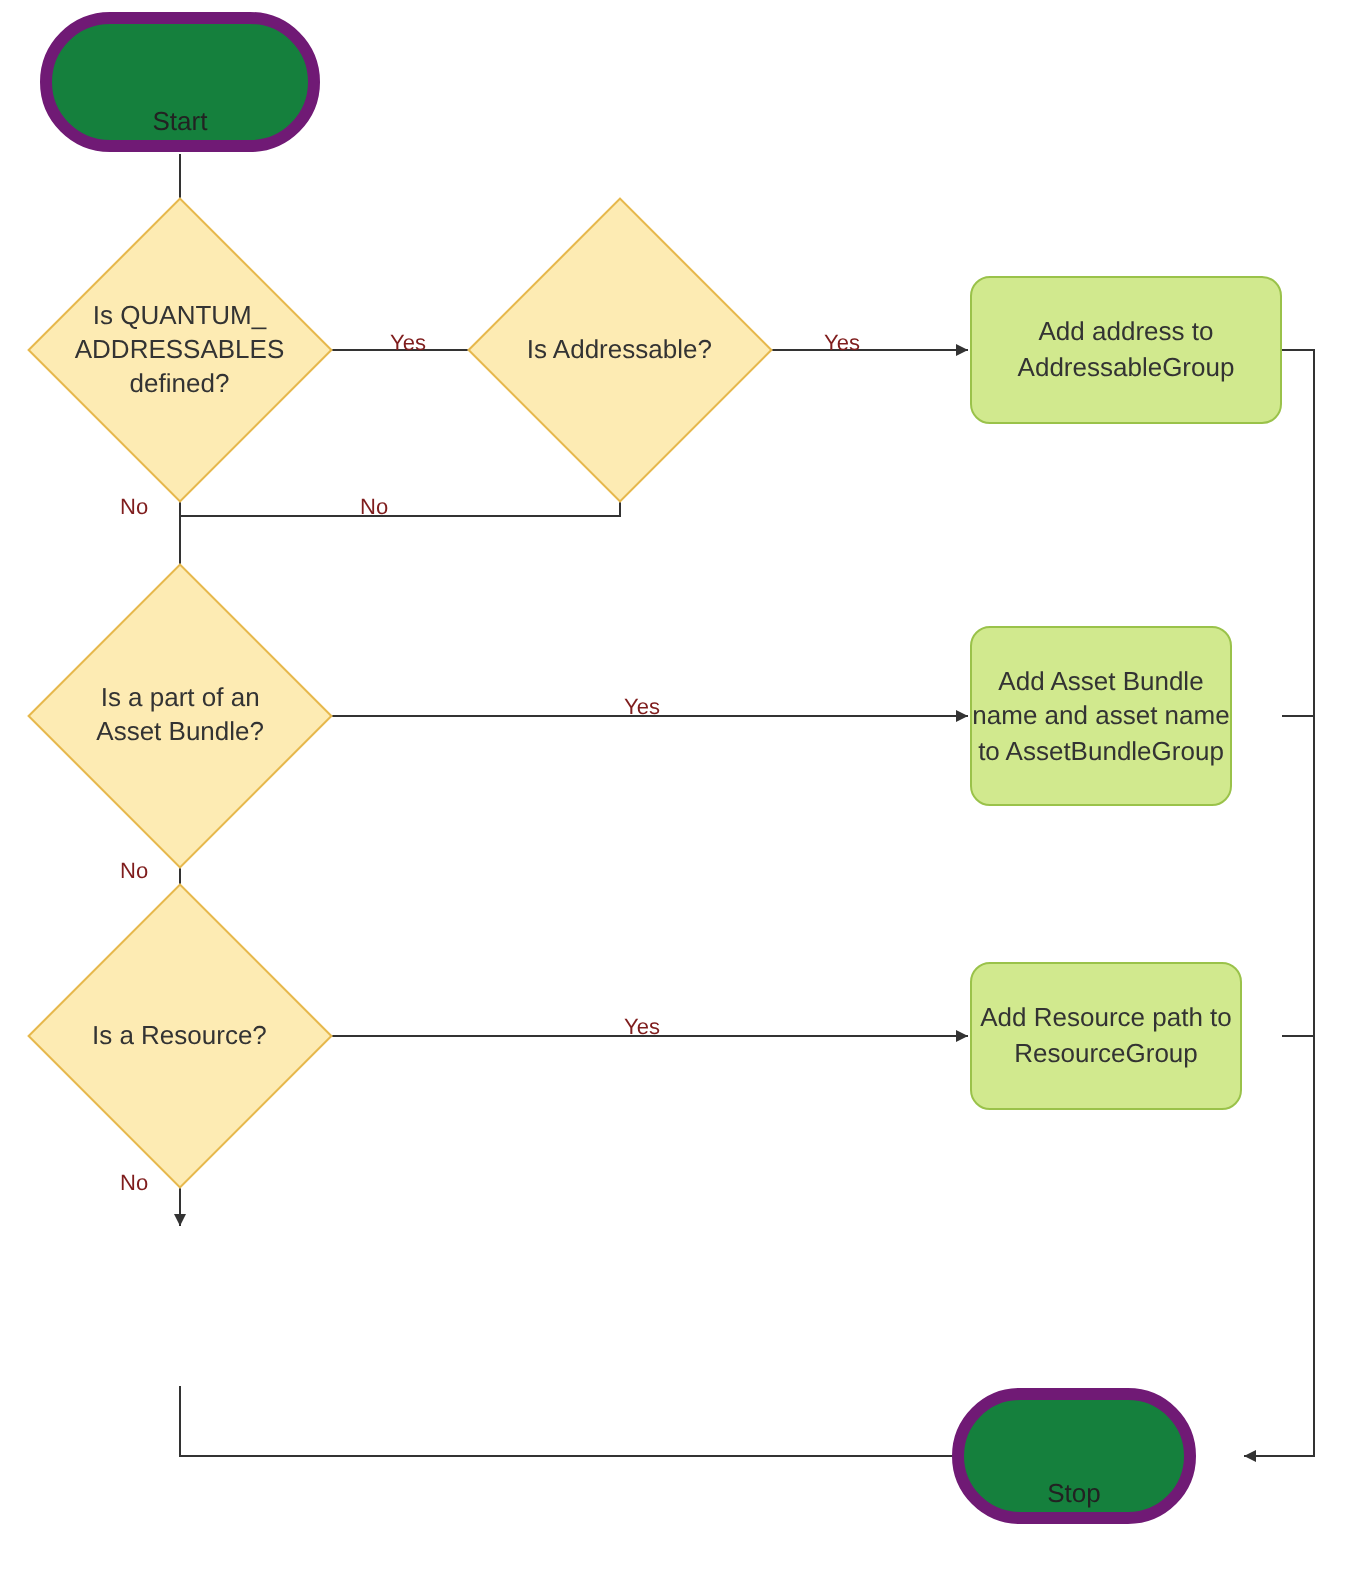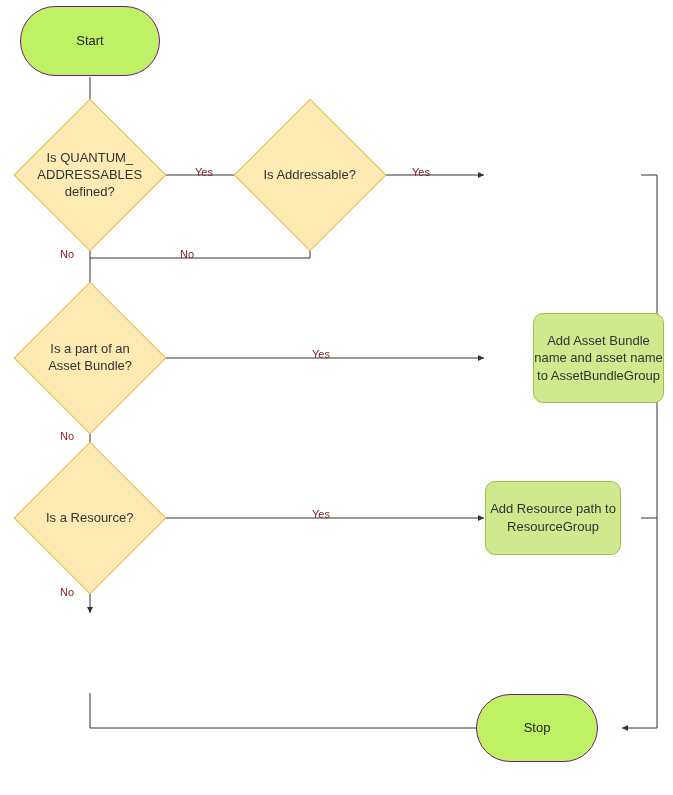--- a/index.html
+++ b/index.html
@@ -18,24 +18,25 @@
   .node {
     position: absolute;
     display: flex;
     align-items: center;
     justify-content: center;
     text-align: center;
     box-sizing: border-box;
     line-height: 1.35;
   }
   .terminal {
-    background: #bef264;
-    border: 1px solid #701a75;
+    background: #15803d;
+    border: 6px solid #701a75;
     border-radius: 36px;
     color: #222;
+    align-items: flex-end;
   }
   .decision {
     background: #fdebb3;
     border: 1px solid #e6b74c;
   }
   .decision-wrap {
     position: absolute;
   }
   .decision-inner {
     transform: rotate(45deg);
@@ -119,28 +120,31 @@
       <div class="decision-label">Is QUANTUM_ ADDRESSABLES defined?</div>
     </div>
   </div>
 
   <div class="decision-wrap" style="left:256px; top:121px; width:108px; height:108px;">
     <div class="node decision decision-inner" style="width:108px;height:108px;">
       <div class="decision-label">Is Addressable?</div>
     </div>
   </div>
 
+  <div class="node process" style="left:485px; top:138px; width:156px; height:74px;">
+    <span>Add address to AddressableGroup</span>
+  </div>
 
   <div class="decision-wrap" style="left:36px; top:304px; width:108px; height:108px;">
     <div class="node decision decision-inner" style="width:108px;height:108px;">
       <div class="decision-label">Is a part of an Asset Bundle?</div>
     </div>
   </div>
 
-  <div class="node process" style="left:485px; top:313px; width:131px; height:90px;margin-left:48px;">
+  <div class="node process" style="left:485px; top:313px; width:131px; height:90px;">
     <span>Add Asset Bundle name and asset name to AssetBundleGroup</span>
   </div>
 
   <div class="decision-wrap" style="left:36px; top:464px; width:108px; height:108px;">
     <div class="node decision decision-inner" style="width:108px;height:108px;">
       <div class="decision-label">Is a Resource?</div>
     </div>
   </div>
 
   <div class="node process" style="left:485px; top:481px; width:136px; height:74px;">

